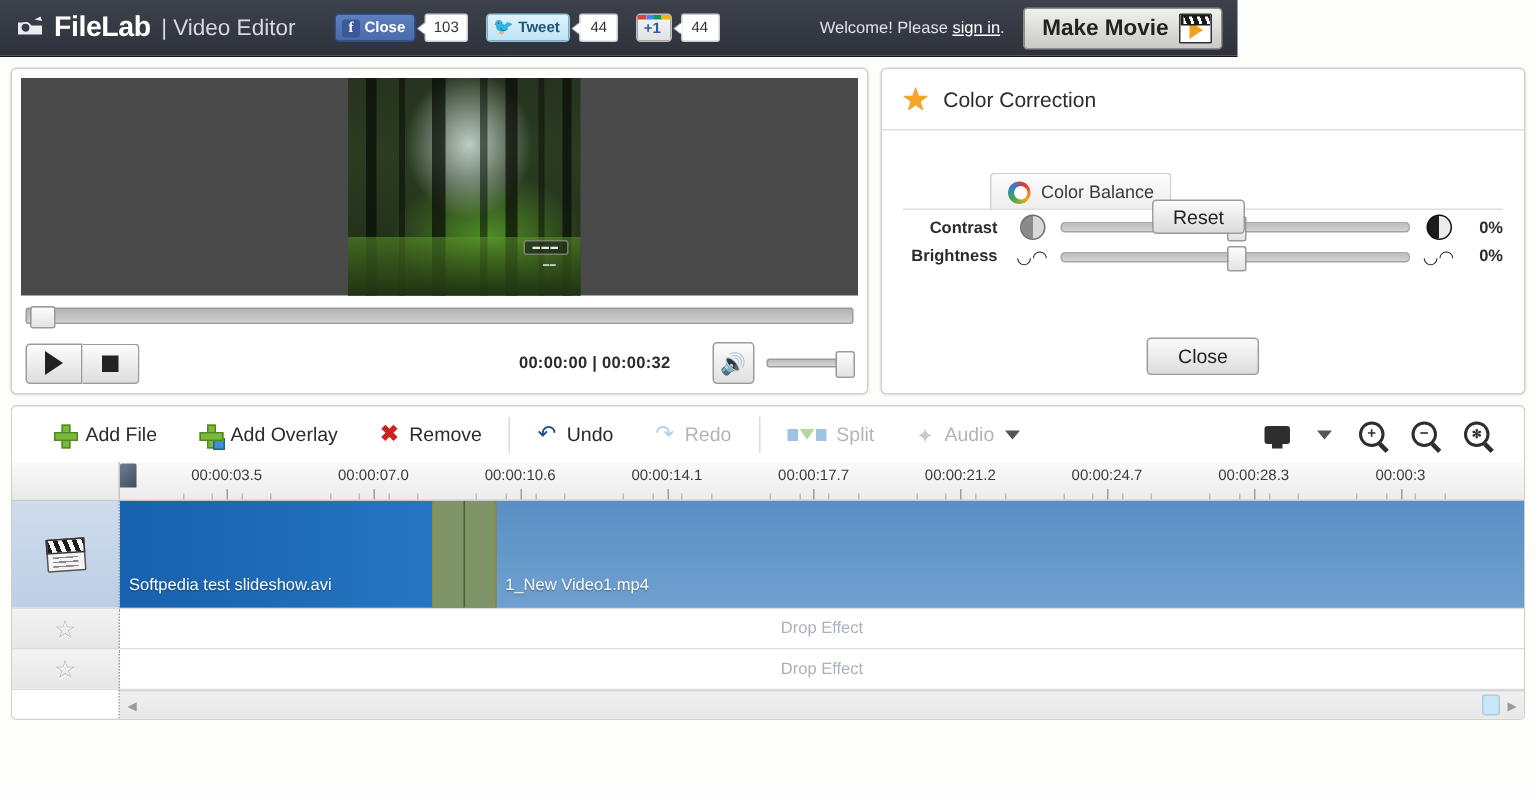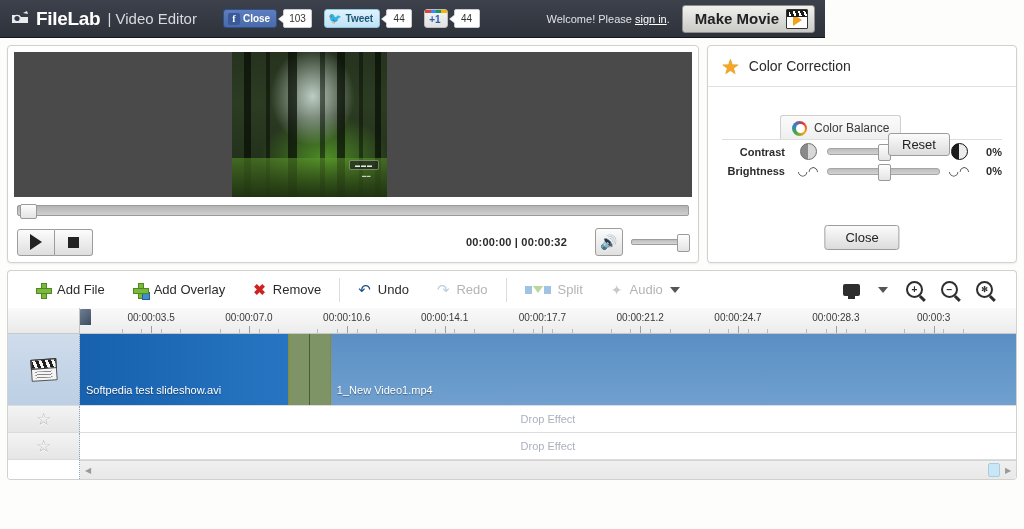--- a/index.html
+++ b/index.html
@@ -93,21 +93,21 @@
     width:0;height:0;margin-bottom:2px;
     border-left:9px solid #f0a11e;
     border-top:6px solid transparent; border-bottom:6px solid transparent;
   }
 
   
   #main{ display:flex; padding:7px; gap:8px; height:232px; }
 
   
   #video-panel{
-    width:692px; background:#fff;
+    width:572px; background:#fff;
     border:1px solid #d2d2cc; border-radius:4px;
     box-shadow:0 1px 2px rgba(0,0,0,.07);
     padding:6px;
     display:flex; flex-direction:column;
   }
   #screen{
     height:148px; background:#4a4a4a; position:relative; overflow:hidden;
   }
   #frame{
     position:absolute; left:218px; top:0; width:155px; height:148px;

